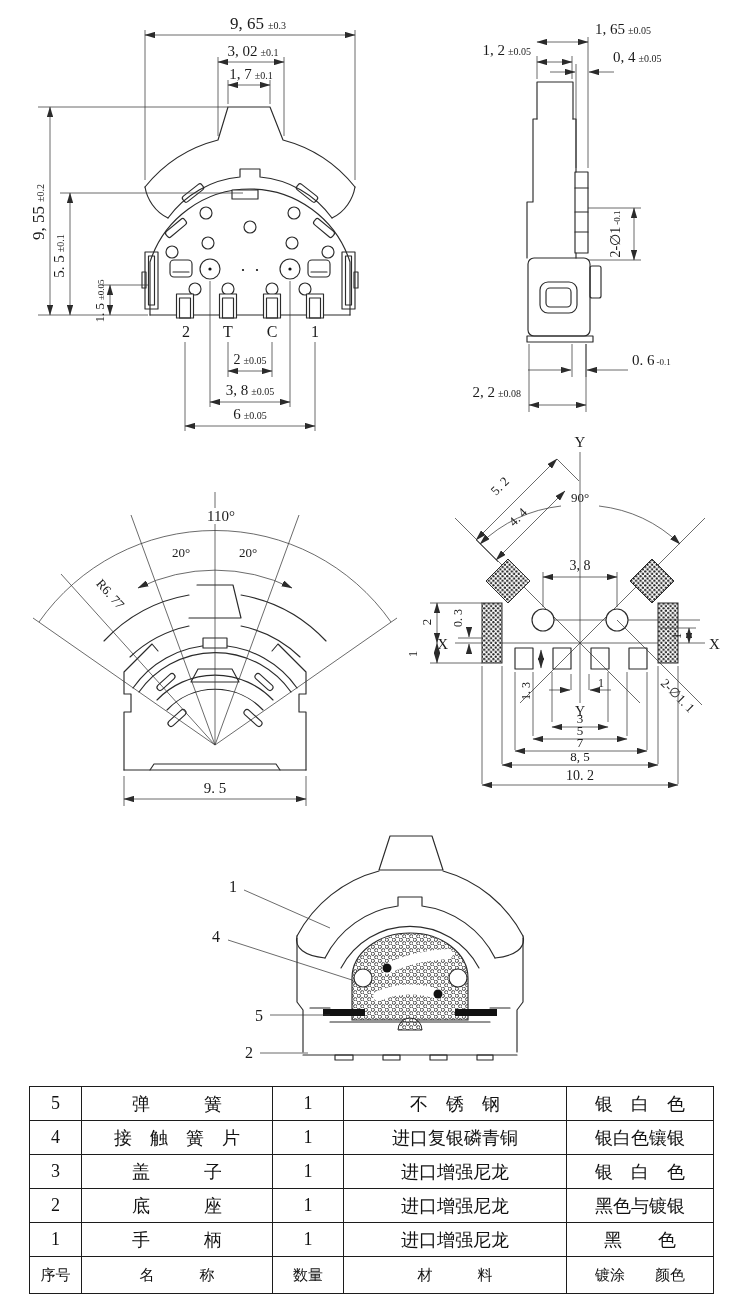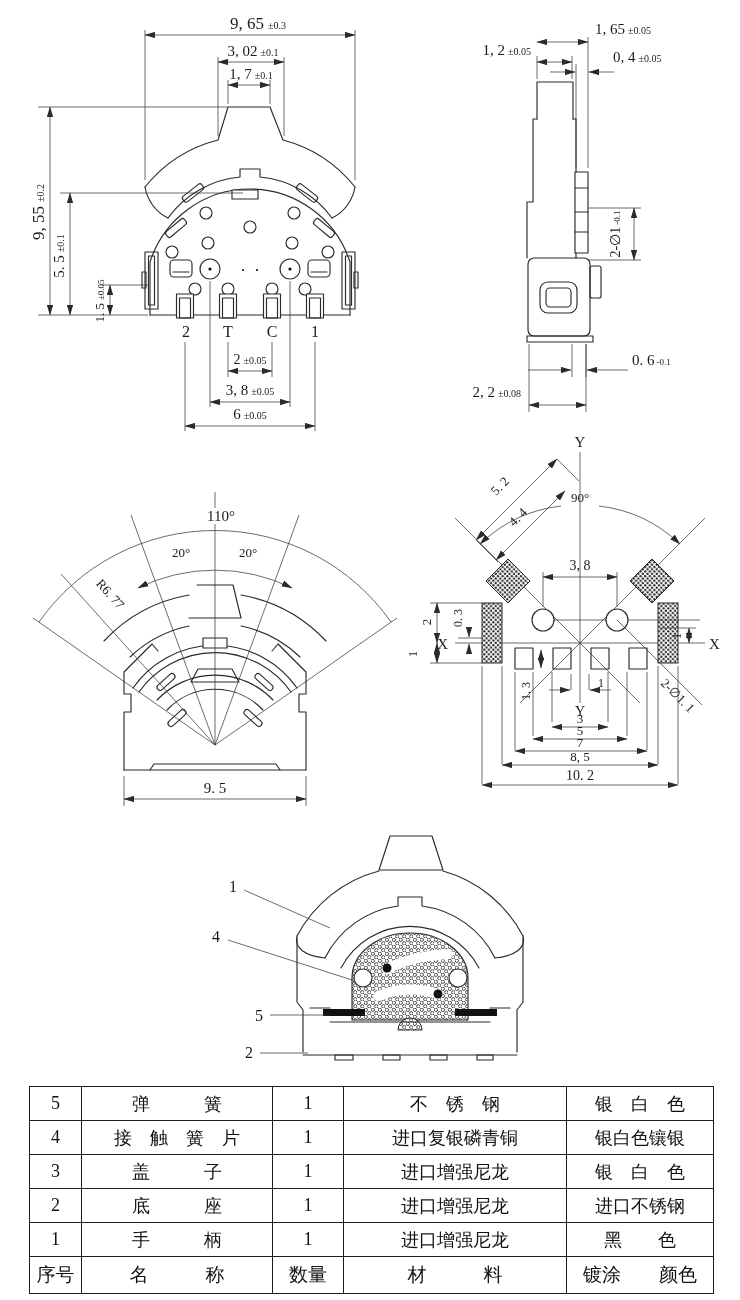--- a/index.html
+++ b/index.html
@@ -17,21 +17,21 @@
   .dimS{stroke:#3a3a3a;stroke-width:.75;fill:none;marker-start:url(#arr);}
   .t15{font-size:15px;} .t17{font-size:17px;} .t14{font-size:14px;}
   .t13{font-size:13px;} .t12{font-size:12px;} .t16{font-size:16px;}
   .tol{font-size:10px;} .tol9{font-size:9px;}
   .wbg{fill:#fff;stroke:none;}
   
   table.parts{position:absolute;left:29px;top:1086px;border-collapse:collapse;
       table-layout:fixed;width:684px;background:#fff;}
   table.parts td{border:1.7px solid #1c1c1c;text-align:center;vertical-align:middle;
       height:33px;font-size:18px;padding:0;overflow:hidden;white-space:nowrap;}
-  table.parts tr.hdr td{height:36px;font-size:19px;margin-left:43px;}
+  table.parts tr.hdr td{height:36px;font-size:15px;margin-left:43px;}
 </style>
 </head>
 <body>
 
 <div class="page">
 
 <svg width="740" height="1086" viewBox="0 0 740 1086">
   <defs>
     <marker id="arr" viewBox="0 0 10 6" refX="9.5" refY="3" markerWidth="11" markerHeight="6.6" orient="auto-start-reverse" markerUnits="userSpaceOnUse">
       <path d="M0,0 L10,3 L0,6 Z" fill="#2b2b2b"></path>
@@ -403,21 +403,21 @@
       <td>盖　　　子</td>
       <td>1</td>
       <td>进口增强尼龙</td>
       <td>银　白　色</td>
     </tr>
     <tr>
       <td>2</td>
       <td>底　　　座</td>
       <td>1</td>
       <td>进口增强尼龙</td>
-      <td>进口不锈钢</td>
+      <td>黑色与镀银</td>
     </tr>
     <tr>
       <td>1</td>
       <td>手　　　柄</td>
       <td>1</td>
       <td>进口增强尼龙</td>
       <td>黑　　色</td>
     </tr>
     <tr class="hdr">
       <td>序号</td>

